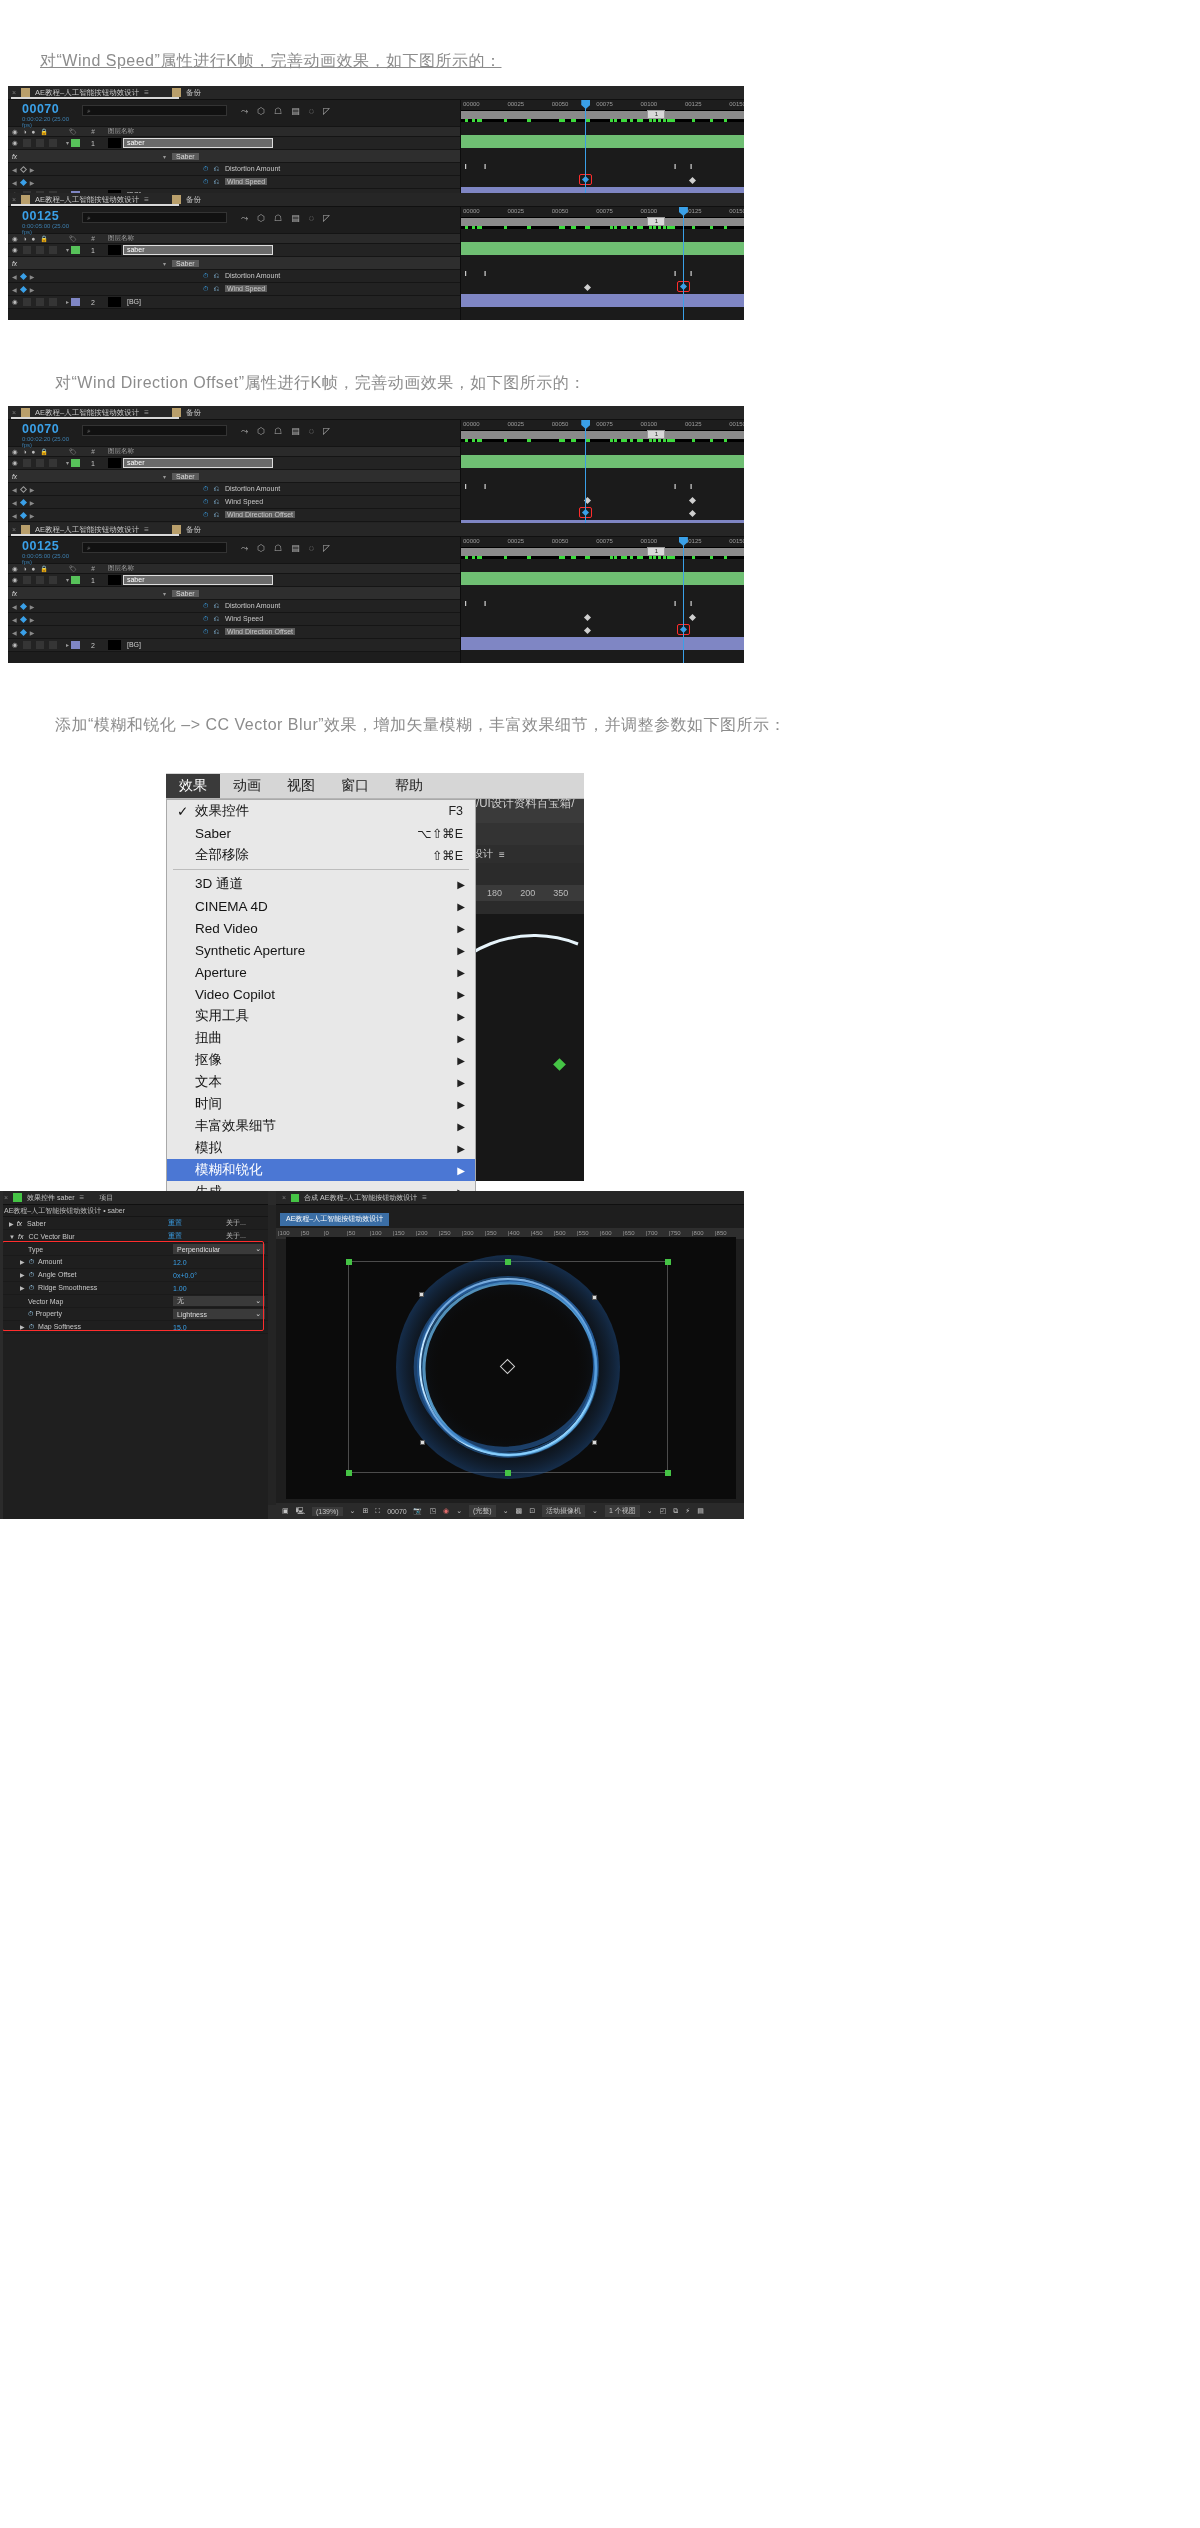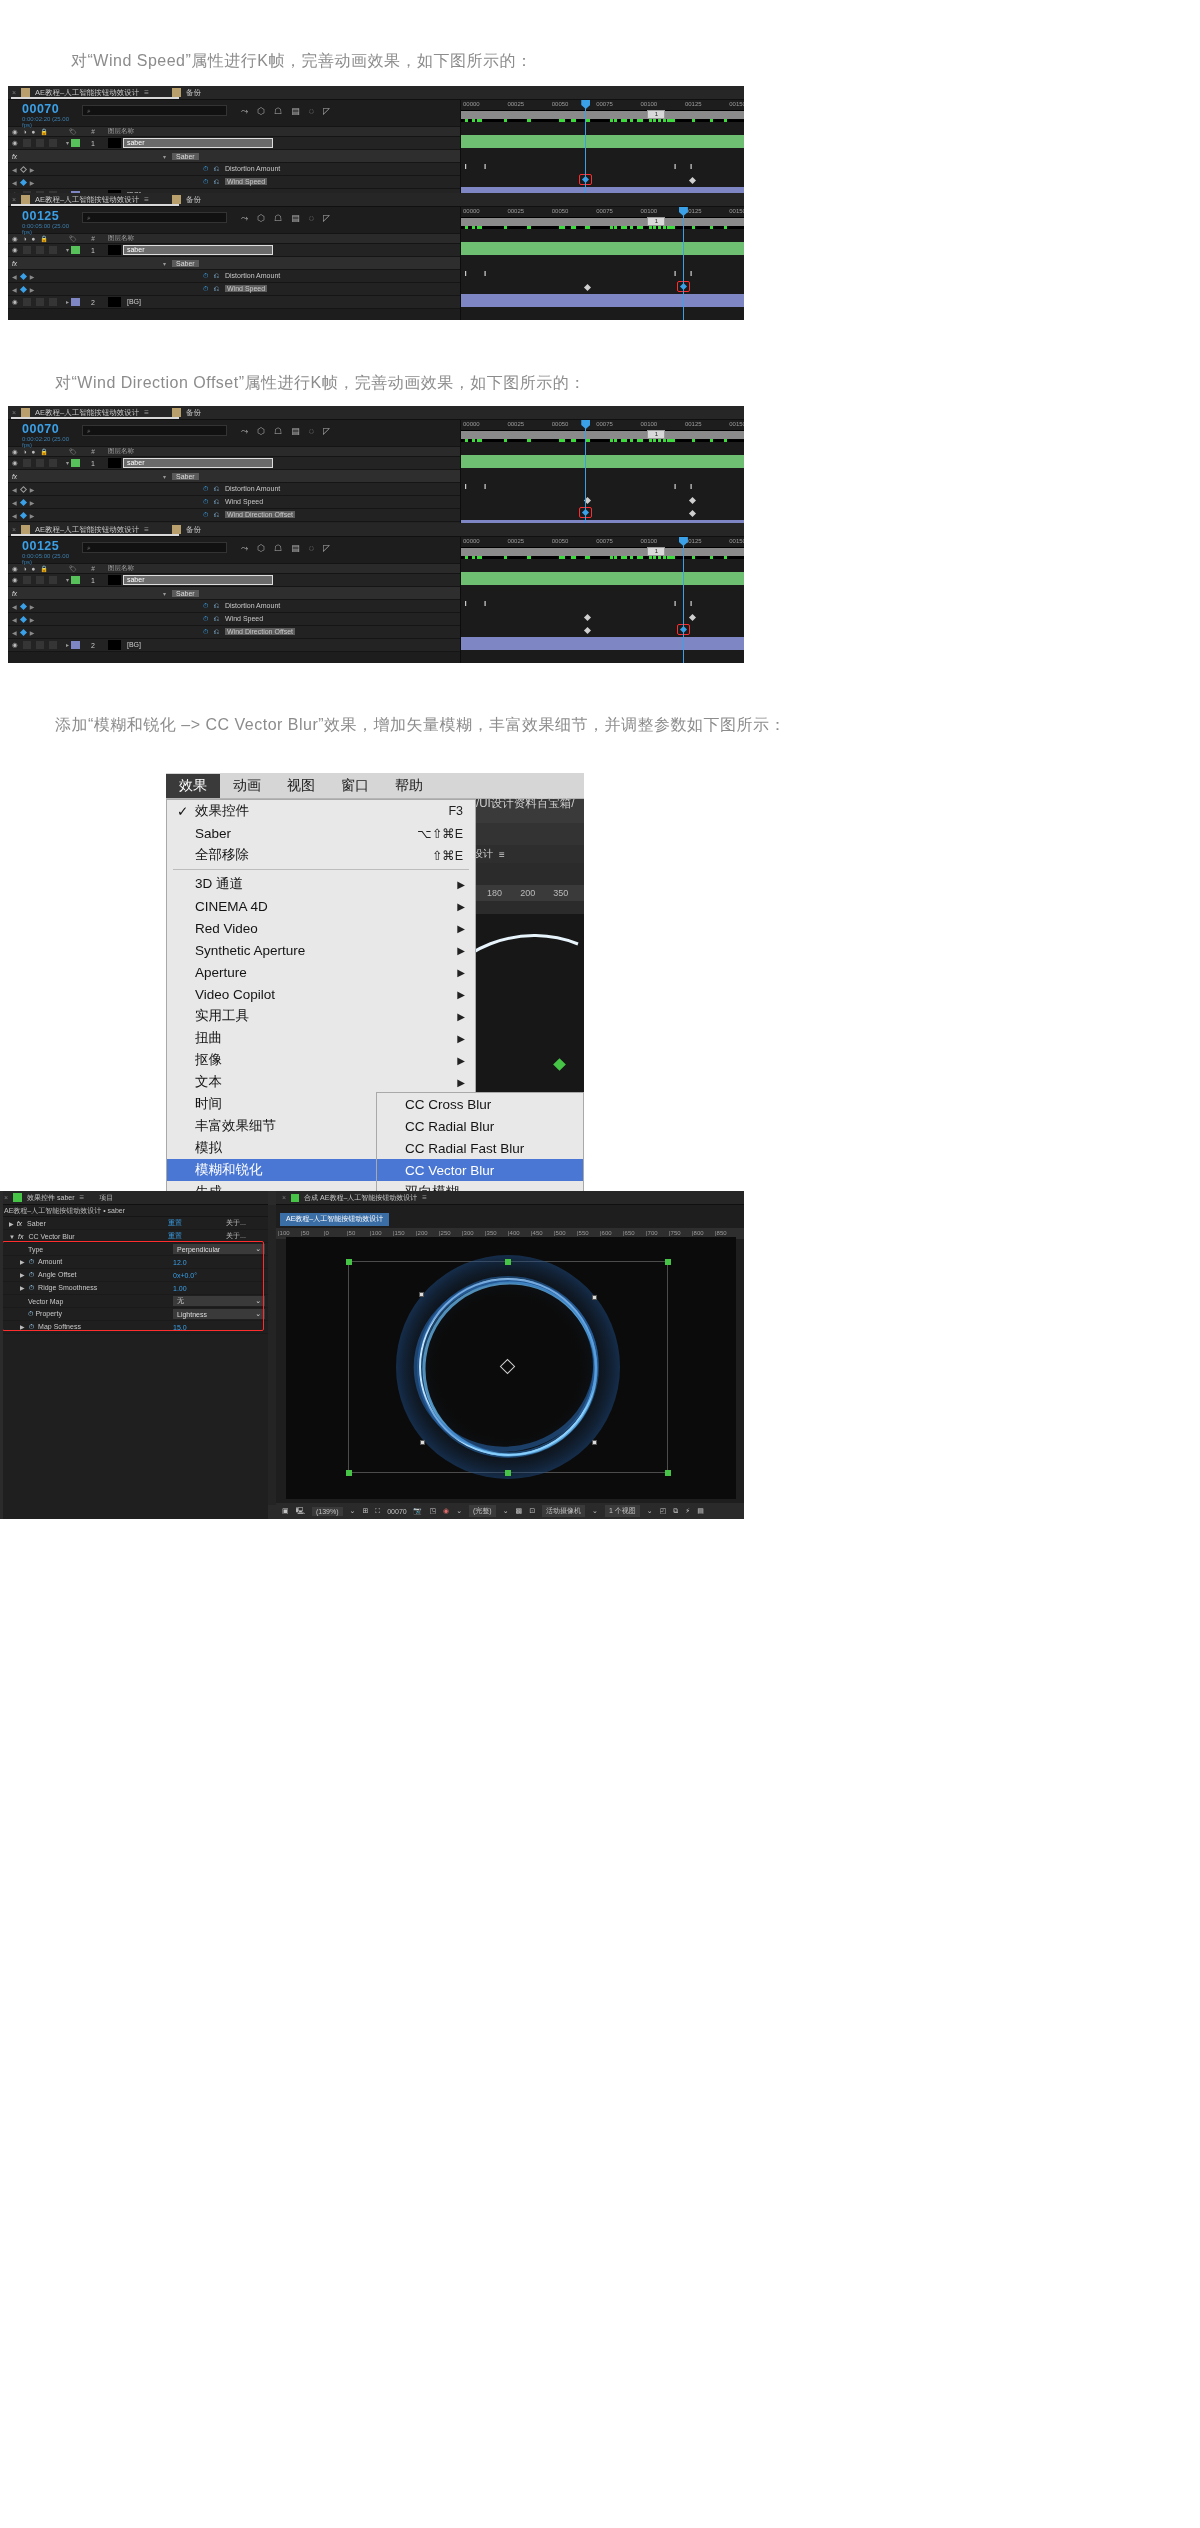--- a/index.html
+++ b/index.html
@@ -127,21 +127,21 @@
   .comp-stage { position:absolute; background:#0b0b0b; }
   .comp-footer { position:absolute; left:0; right:0; bottom:0; height:16px; background:#2a2a2a;
                  display:flex; align-items:center; gap:7px; padding:0 6px; color:#c4c4c4; font-size:7px; }
   .ft-sel { background:#3a3a3a; padding:1px 4px; }
   .hnd { position:absolute; width:6px; height:6px; background:#45c445; }
   .hnd-w { position:absolute; width:5px; height:5px; background:#dcdcdc; border:1px solid #555; }
 </style>
 </head>
 <body>
 
-<div class="caption" style="left:71px; top:48px;">对“Wind Speed”属性进行K帧，完善动画效果，如下图所示的：</div>
+<div class="caption" style="left:40px; top:48px;text-decoration:underline;">对“Wind Speed”属性进行K帧，完善动画效果，如下图所示的：</div>
 <div class="caption" style="left:55px; top:370px;">对“Wind Direction Offset”属性进行K帧，完善动画效果，如下图所示的：</div>
 <div class="caption" style="left:55px; top:712px; width:1095px;">添加“模糊和锐化 –&gt; CC Vector Blur”效果，增加矢量模糊，丰富效果细节，并调整参数如下图所示：</div>
 
 <div id="panels-host">
     <div class="ae-panel" style="left: 8px; top: 86px; width: 736px; height: 127px;">
   <div class="ae-tabbar">
     <span class="tab-x">×</span>
     <span class="tab-chip"></span>
     <span class="tab-label">AE教程–人工智能按钮动效设计</span>
     <span class="tab-burger">≡</span>
@@ -1309,37 +1309,20 @@
       <div class="mitem">
         <span class="lbl">过时</span>
         <span class="arw">▶</span>
       </div>
       <div class="mitem">
         <span class="lbl">过渡</span>
         <span class="arw">▶</span>
       </div>
     </div>
 
-  <div class="msub" id="menu-submenu" style="left:210px; top:319px;">
-      <div class="mitem">
-        <span class="lbl">CC Cross Blur</span>
-      </div>
-      <div class="mitem">
-        <span class="lbl">CC Radial Blur</span>
-      </div>
-      <div class="mitem">
-        <span class="lbl">CC Radial Fast Blur</span>
-      </div>
-      <div class="mitem sel">
-        <span class="lbl">CC Vector Blur</span>
-      </div>
-      <div class="mitem">
-        <span class="lbl">双向模糊</span>
-      </div>
-    </div>
 </div>
 
 <div class="bottom" style="left:0; top:1191px; width:744px; height:328px;">
 
   <div class="ec-panel" style="left:0; top:0; width:268px; height:328px;">
     <div class="ec-tabbar">
       <span class="tab-x">×</span>
       <span class="ec-green"></span>
       <span style="color:#c9c9c9;font-size:7px;">效果控件 saber</span>
       <span class="tab-burger">≡</span>

